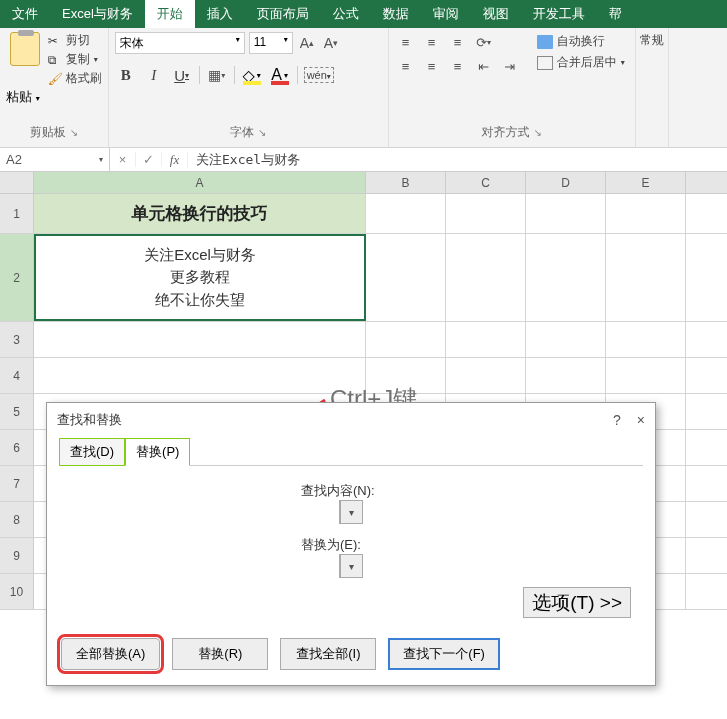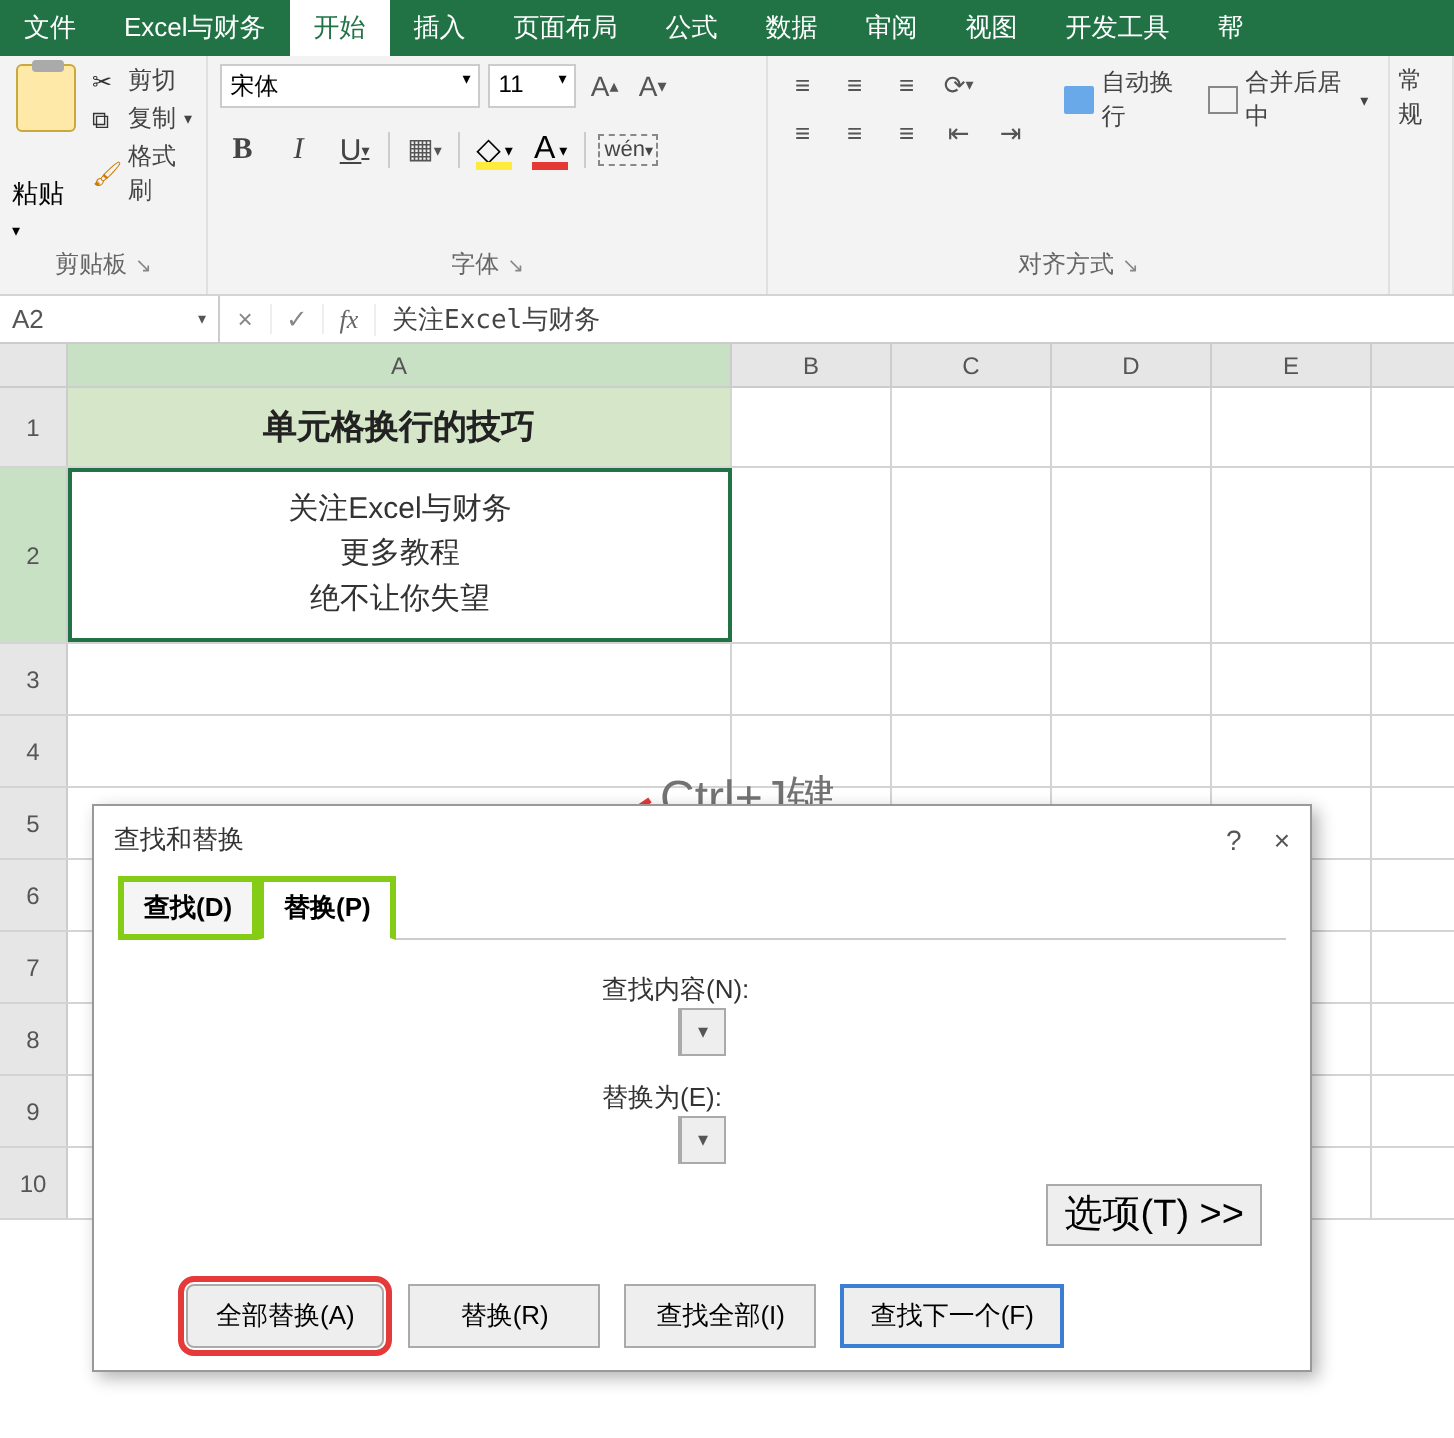--- a/index.html
+++ b/index.html
@@ -42,21 +42,21 @@
 .underline { text-decoration: underline; }
 .sep { width: 1px; height: 18px; background: #ccc; }
 .color-swatch { width: 22px; height: 22px; position: relative; display: flex; align-items: center; justify-content: center; font-family: "Times New Roman"; }
 .color-swatch .bar { position: absolute; bottom: 1px; left: 2px; right: 2px; height: 4px; }
 .border-btn { font-size: 14px; color: #555; }
 .wen-btn { font-size: 11px; border: 1px dashed #888; padding: 1px 2px; color: #444; }
 
 .align-group { min-width: 200px; }
 .align-row { display: flex; gap: 4px; margin-bottom: 4px; }
 .align-btn { width: 22px; height: 20px; display: flex; align-items: center; justify-content: center; color: #555; font-size: 13px; }
-.align-side { display: flex; flex-direction: row; gap: 2px; margin-left: 8px; }
+.align-side { display: flex; flex-direction: column; gap: 2px; margin-left: 8px; }
 .align-side-btn { display: flex; align-items: center; gap: 4px; font-size: 12px; color: #444; padding: 1px 4px; }
 .wrap-icon { display: inline-block; width: 16px; height: 14px; background: #6aa9e9; border-radius: 1px; position: relative; }
 .merge-icon { display: inline-block; width: 16px; height: 14px; border: 1px solid #888; position: relative; }
 
 .extra-group { padding: 4px; font-size: 12px; color: #444; }
 
 
 .formula-bar { height: 24px; display: flex; border-bottom: 1px solid #ccc; align-items: stretch; font-size: 13px; color: #555; }
 .name-box { width: 110px; border-right: 1px solid #ccc; display: flex; align-items: center; padding: 0 6px; justify-content: space-between; }
 .fx-btns { display: flex; align-items: center; }
@@ -80,31 +80,31 @@
 .rsmall { height: 36px; }
 .cell.A1 { background: #d5e7c8; font-weight: bold; font-size: 17px; color: #222; }
 .cell.A2 { border: 2px solid #217346; flex-direction: column; line-height: 1.5; color: #333; }
 
 
 .dialog { position: absolute; left: 46px; top: 402px; width: 610px; height: 284px; background: #fff; border: 1px solid #999; box-shadow: 3px 3px 8px rgba(0,0,0,0.3); }
 .dialog-title { height: 34px; display: flex; align-items: center; justify-content: space-between; padding: 0 10px; font-size: 13px; color: #333; }
 .dialog-close { display: flex; gap: 16px; font-size: 14px; color: #555; }
 .dialog-close span { cursor: pointer; }
 .dialog-tabs { display: flex; padding: 0 12px; }
-.dtab { border: 3px solid #84cc16; padding: 4px 10px; font-size: 13px; background: #f5f5f5; position: relative; top: 1px; font-weight: bold; }
+.dtab { border: 1px solid #84cc16; padding: 4px 10px; font-size: 13px; background: #f5f5f5; position: relative; top: 1px; }
 .dtab.active { background: #fff; border-bottom: 1px solid #fff; }
 .dialog-body { margin: 0 12px 12px 12px; padding: 16px 12px 10px 12px; border-top: 1px solid #ccc; }
 .drow { display: flex; align-items: center; margin-bottom: 12px; flex-direction: column; }
 .dlabel { width: 100px; font-size: 13px; color: #333; }
 .dinput-wrap { flex: 1; display: flex; }
 .dinput { flex: 1; height: 24px; border: 1px solid #aaa; background: #fff; }
 .ddrop { width: 22px; height: 24px; border: 1px solid #aaa; border-left: none; display: flex; align-items: center; justify-content: center; font-size: 10px; color: #555; background: #eee; }
 .doptions { text-align: right; margin-top: 8px; }
 .dopt-btn { border: 1px solid #aaa; background: #eee; padding: 4px 8px; font-size: 19px; }
-.dialog-buttons { display: flex; gap: 12px; padding: 0 14px 14px 14px; justify-content: flex-start; margin-left: 32px; }
+.dialog-buttons { display: flex; gap: 12px; padding: 0 14px 14px 14px; justify-content: flex-start; }
 .dbtn { border: 1px solid #aaa; background: #eee; padding: 6px 14px; font-size: 13px; min-width: 96px; text-align: center; cursor: pointer; }
 .dbtn.highlight { outline: 3px solid #e63939; outline-offset: 1px; border-radius: 4px; }
 .dbtn.focus { border: 1px solid #3a7fd4; box-shadow: inset 0 0 0 1px #3a7fd4; }
 
 
 .annotation { position: absolute; left: 175px; top: 385px; pointer-events: none; }
 .annotation-text { position: absolute; left: 155px; top: -2px; color: #737373; font-size: 24px; font-weight: 500; white-space: nowrap; }
 .arrow-svg { position: absolute; left: 0; top: 10px; }
 
 </style>

